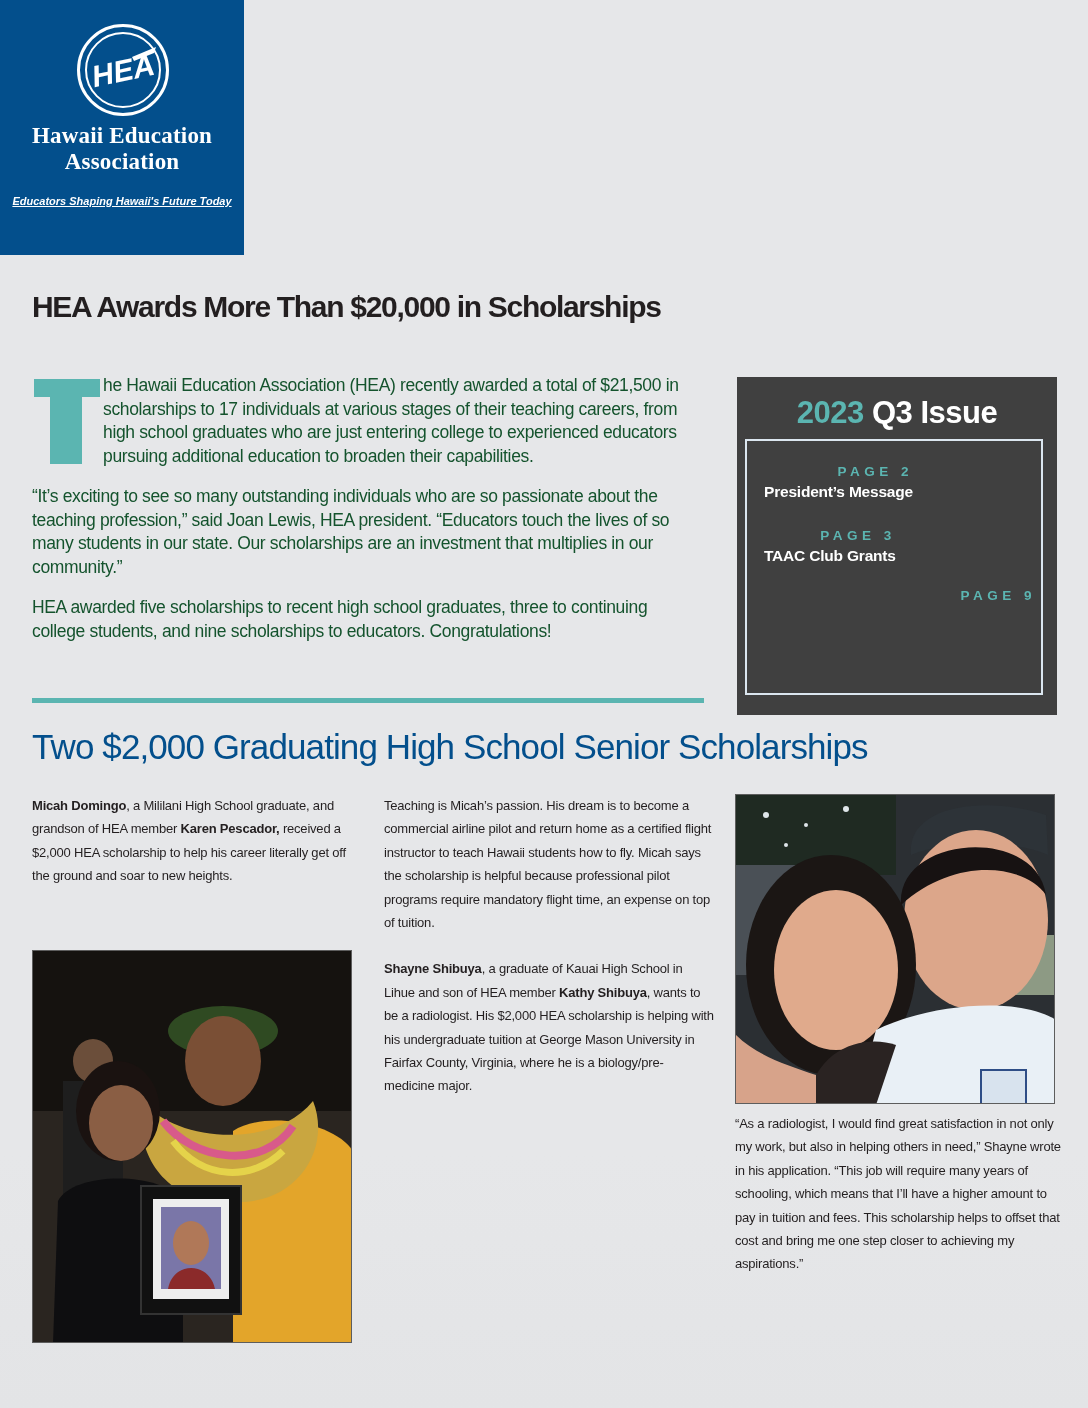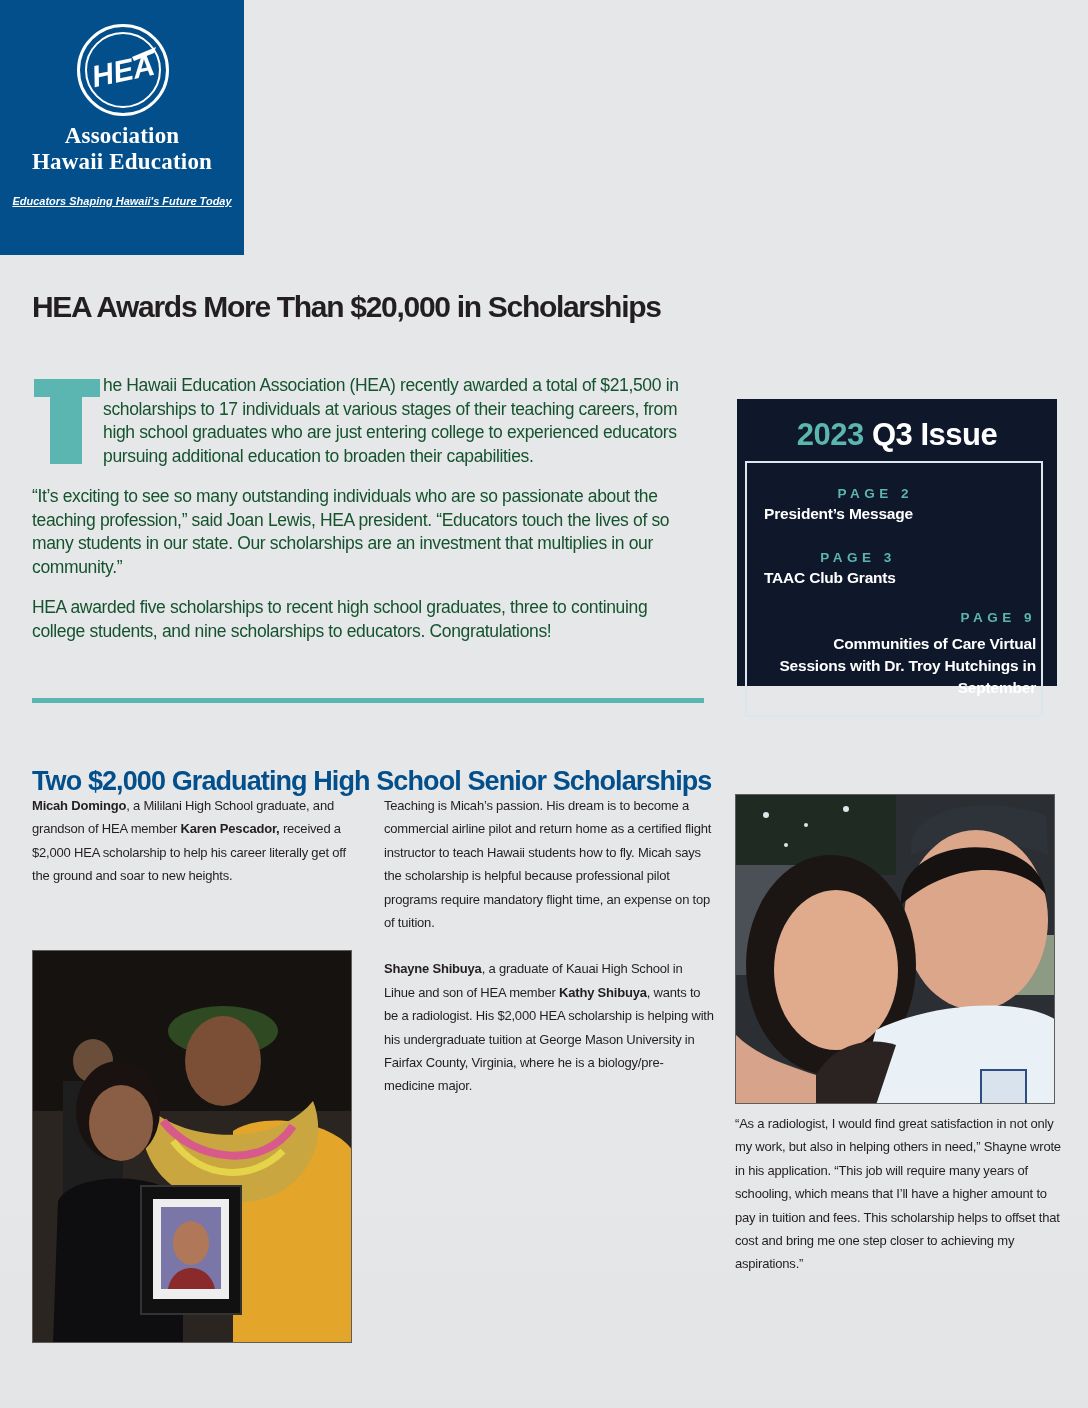--- a/index.html
+++ b/index.html
@@ -71,45 +71,44 @@
   }
   .drop-cap .bar-top { position: absolute; left: 2px; top: 0; width: 66px; height: 18px; background: #5bb5b1; }
   .drop-cap .bar-stem { position: absolute; left: 18px; top: 0; width: 32px; height: 85px; background: #5bb5b1; }
   .intro p { margin-bottom: 17px; }
   .section-rule {
     position: absolute; left: 32px; top: 698px; width: 672px; height: 5px; background: #5bb5b1;
   }
 
   
   .issue-box {
-    position: absolute; left: 737px; top: 399px; width: 320px; height: 287px;
-    background: #0f172a; color: #fff;
+    position: absolute; left: 737px; top: 377px; width: 320px; height: 338px;
+    background: #404040; color: #fff;
   }
   .issue-title {
     position: absolute; left: 0; top: 18px; width: 320px; text-align: center;
     font-size: 31px; font-weight: bold; letter-spacing: -0.5px;
   }
   .issue-year { color: #5bb5b1; }
   .issue-inner {
     position: absolute; left: 8px; top: 62px; width: 298px; height: 256px;
     border: 2px solid #dbe6ef;
   }
   .toc-entry { position: absolute; left: 17px; text-align: right; }
   .toc-page {
     font-size: 13.5px; font-weight: bold; color: #5bb5b1; letter-spacing: 4.5px;
     line-height: 18px;
   }
   .toc-title { font-size: 15.5px; font-weight: bold; line-height: 22px; letter-spacing: -0.2px; }
 
   
   .section-headline {
     position: absolute; left: 32px; top: 727px;
-    font-size: 27px; font-weight: bold; color: #034f8c; letter-spacing: -0.9px;
+    font-size: 35px; font-weight: normal; color: #034f8c; letter-spacing: -0.9px;
     white-space: nowrap;
-    margin-top: 39px;
   }
   .col {
     position: absolute; font-size: 13px; line-height: 23.4px; color: #231f20; letter-spacing: -0.2px;
   }
   .col b { font-weight: bold; }
   .col p { margin-bottom: 23px; }
   .col-1 { left: 32px; top: 794px; width: 330px; }
   .col-2 { left: 384px; top: 794px; width: 330px; }
   .col-3 { left: 735px; top: 1112px; width: 330px; }
 
@@ -127,22 +126,22 @@
 <header class="masthead">
   <div class="brand-panel">
     <div class="logo-mark">
       <svg width="86" height="86" viewBox="0 0 86 86">
         <circle cx="43" cy="43" r="37" fill="none" stroke="#fff" stroke-width="2"></circle>
         <text x="43" y="54" text-anchor="middle" fill="#fff" font-family="Liberation Sans, sans-serif" font-style="italic" font-weight="bold" font-size="30" transform="rotate(-12 43 43)">HEA</text>
         <path d="M52 30 L76 20 L74 26 L54 34 Z" fill="#fff"></path>
       </svg>
     </div>
     <div class="org-name">
+      <div>Hawaii Education</div>
       <div>Association</div>
-      <div>Hawaii Education</div>
     </div>
     <div class="tagline">Educators Shaping Hawaii's Future Today</div>
   </div>
 </header>
 
 <h1 class="main-headline">HEA Awards More Than $20,000 in Scholarships</h1>
 
 <article class="intro">
   <p>
     <span class="drop-cap">
@@ -165,21 +164,20 @@
     <div class="toc-entry" style="top:22px;">
       <div class="toc-page">PAGE 2</div>
       <div class="toc-title">President’s Message</div>
     </div>
     <div class="toc-entry" style="top:86px;">
       <div class="toc-page">PAGE 3</div>
       <div class="toc-title">TAAC Club Grants</div>
     </div>
     <div class="toc-entry" style="top:146px; width:272px;">
       <div class="toc-page" style="margin-bottom:6px;">PAGE 9</div>
-      <div class="toc-title">Communities of Care Virtual Sessions with Dr. Troy Hutchings in September</div>
     </div>
   </div>
 </aside>
 
 <h2 class="section-headline">Two $2,000 Graduating High School Senior Scholarships</h2>
 
 <div class="col col-1">
   <p><b>Micah Domingo</b><span>, a Mililani High School graduate, and grandson of HEA member </span><b>Karen Pescador,</b><span> received a $2,000 HEA scholarship to help his career literally get off the ground and soar to new heights.</span></p>
 </div>
 

